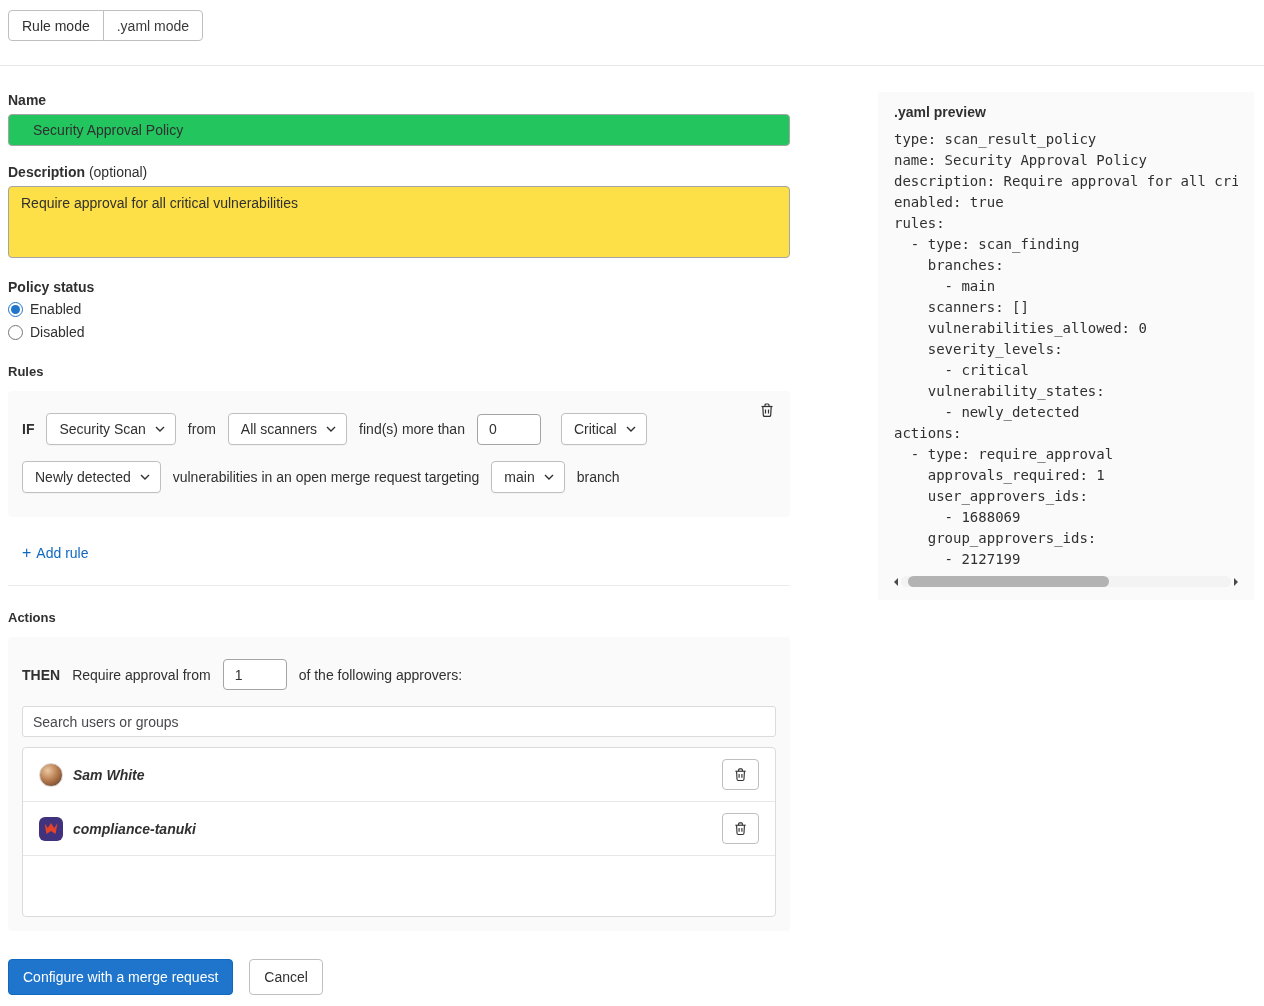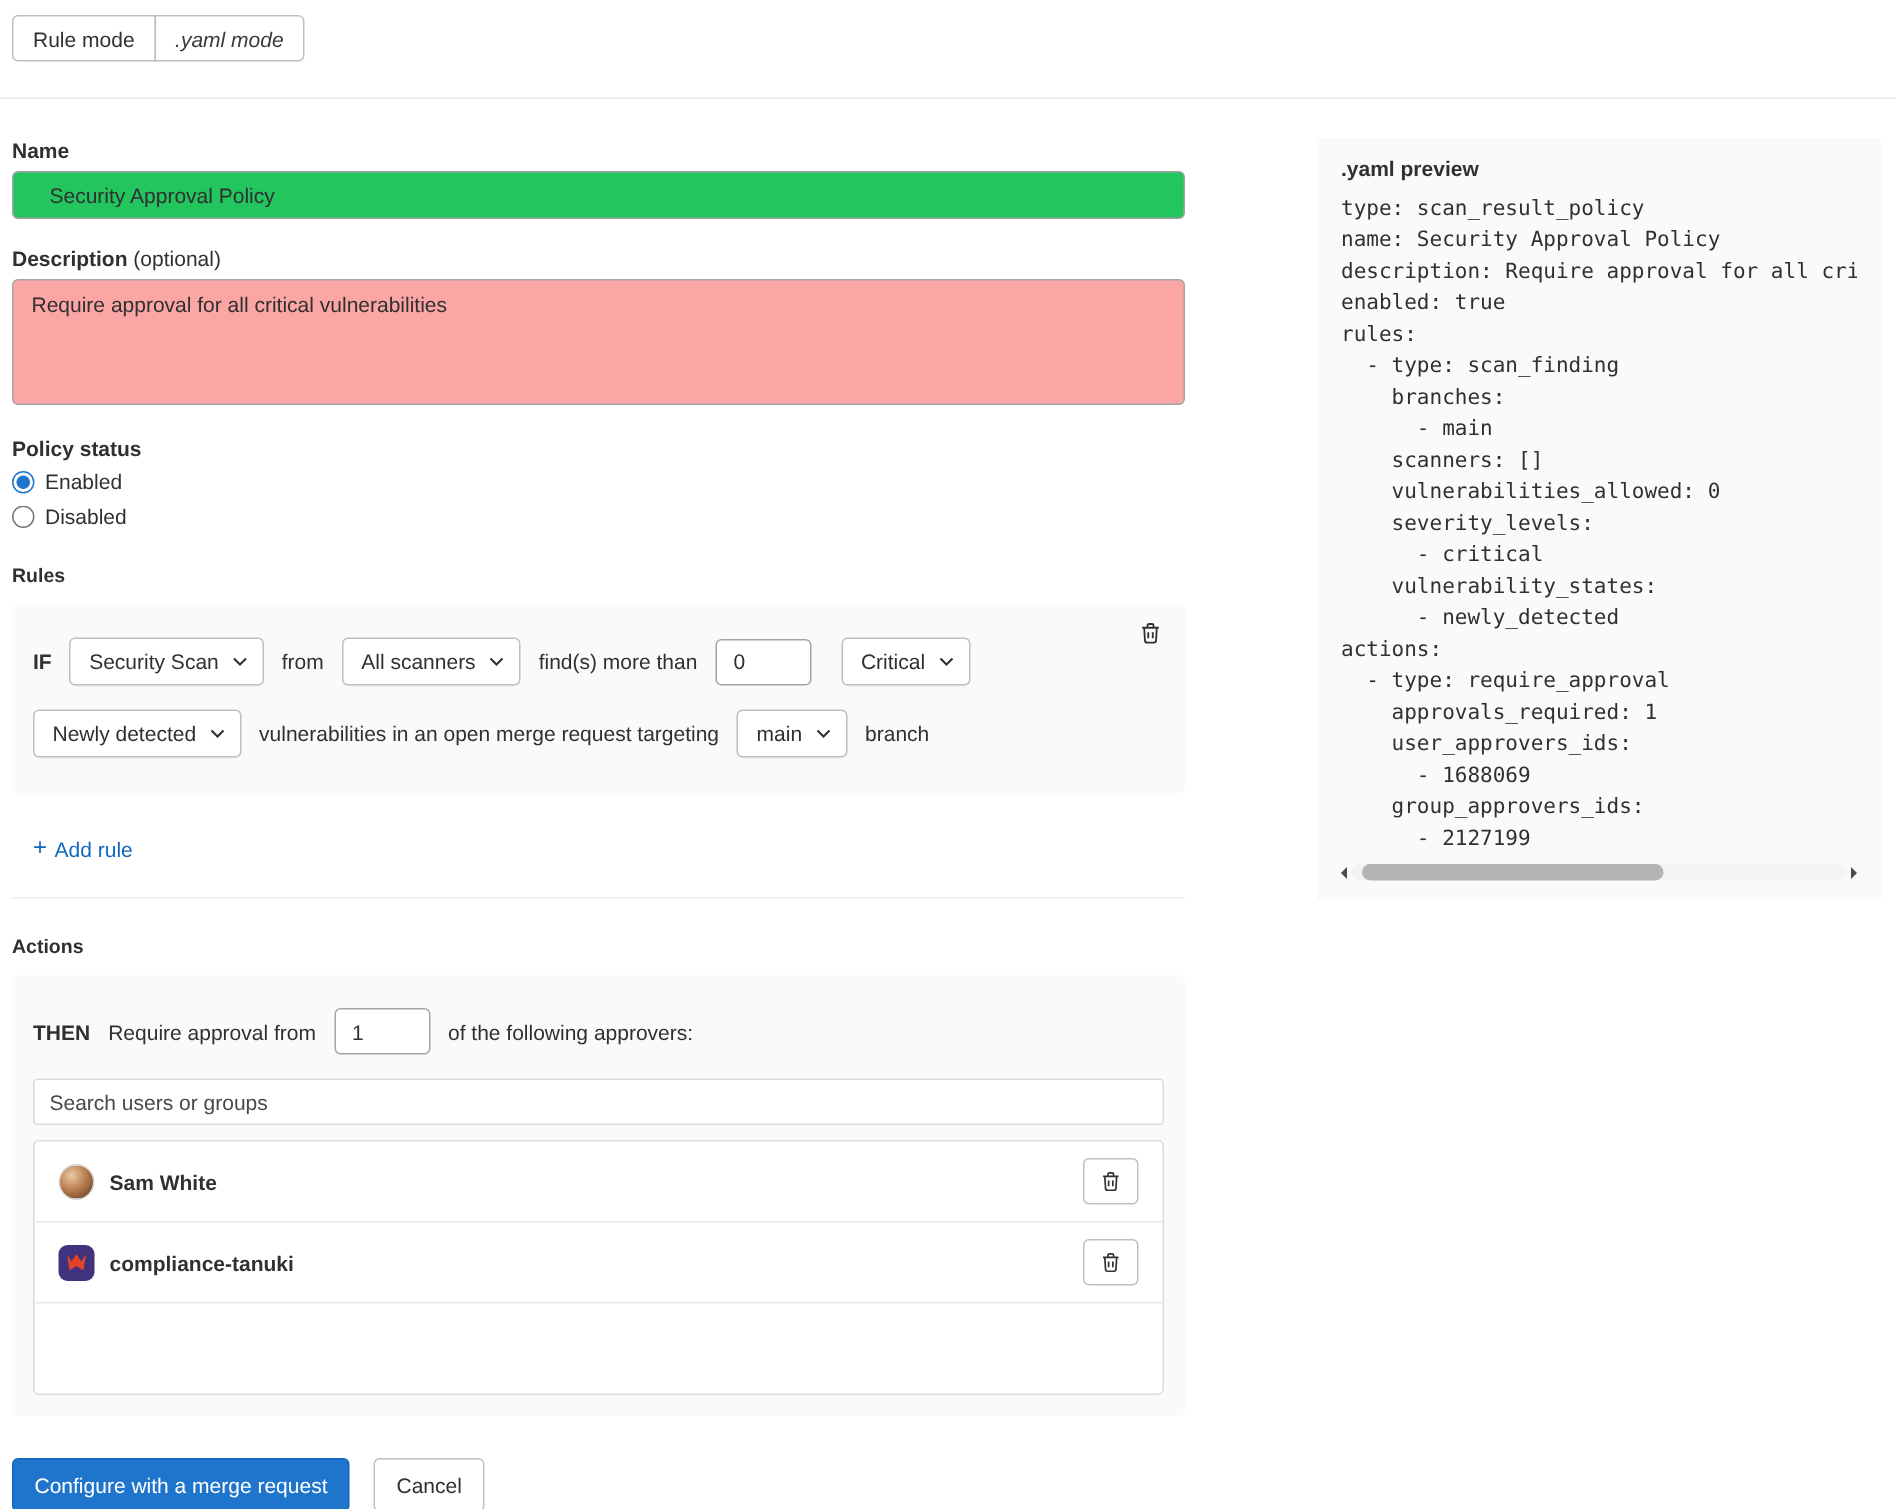--- a/index.html
+++ b/index.html
@@ -13,44 +13,44 @@
   .page { padding: 10px 10px 18px 8px; }
 
   
   .mode-tabs { display: inline-flex; }
   .mode-tab {
     font: inherit; color: #303030; background: #fff;
     border: 1px solid #bfbfbf; padding: 1px 13px; cursor: pointer; line-height: 1;
     height: 31px;
   }
   .mode-tab:first-child { border-radius: 4px 0 0 4px; }
-  .mode-tab + .mode-tab { border-radius: 0 4px 4px 0; margin-left: -1px; color: #3a3a3a; font-style: italic; }
+  .mode-tab + .mode-tab { border-radius: 0 4px 4px 0; margin-left: -1px; color: #3a3a3a; }
   .mode-tab.active { font-weight: 400; }
 
   hr.top-divider {
     border: none; height: 1px; background: #e8e8e8;
     margin: 24px -10px 26px -8px;
   }
 
   .content { display: flex; align-items: flex-start; }
   .form-col { width: 782px; flex: none; }
   .yaml-col { margin-left: 88px; width: 376px; flex: none; }
 
   .form-group { margin-bottom: 18px; }
   .form-label { display: block; font-weight: bold; margin-bottom: 6px; }
   .optional { font-weight: normal; }
 
   .text-input {
     width: 100%; height: 32px; font: inherit; color: #303030;
     border: 1px solid #a4a4a4; border-radius: 4px; padding: 0 24px; background: #22c55e;
   }
   textarea.desc-input {
-    width: 100%; height: 84px; font: inherit; color: #303030;
+    width: 100%; height: 72px; font: inherit; color: #303030;
     border: 1px solid #a4a4a4; border-radius: 4px; padding: 8px 12px;
-    resize: none; background: #fca5a5;
+    resize: none; background: #fde047;
   }
 
   .radio-row { display: flex; align-items: center; gap: 7px; margin-bottom: 7px; }
   .radio-row input[type="radio"] { width: 15px; height: 15px; accent-color: #1f75cb; cursor: pointer; }
   .radio-row label { cursor: pointer; }
 
   .section-heading { font-size: 13px; font-weight: 700; margin: 24px 0 12px; color: #303030; }
 
   
   .rule-box {
@@ -87,21 +87,21 @@
   .action-box { background: #fafafa; border-radius: 4px; padding: 14px; }
   .then-row { display: flex; align-items: center; gap: 12px; margin: 8px 0 16px; }
   .search-input {
     width: 100%; height: 31px; font: inherit; color: #303030; background: #fff;
     border: 1px solid #dbdbdb; border-radius: 3px; padding: 0 10px;
   }
   .search-input::placeholder { color: #49484d; opacity: 1; }
 
   .approver-list {
     background: #fff; border: 1px solid #dbdbdb; border-radius: 4px;
-    margin-top: 10px; min-height: 170px;
+    margin-top: 10px; min-height: 170px; font-style: italic;
   }
   .approver-row {
     display: flex; align-items: center; padding: 7px 16px;
     border-bottom: 1px solid #e8e8e8; height: 54px;
   }
   .approver-name { font-weight: bold; }
   .avatar-user {
     width: 24px; height: 24px; border-radius: 50%; margin-right: 10px; flex: none;
     background: radial-gradient(circle at 35% 30%, #ecc9a2 0%, #b97f52 45%, #7c4f30 80%);
     border: 1px solid #d8d8d8;

